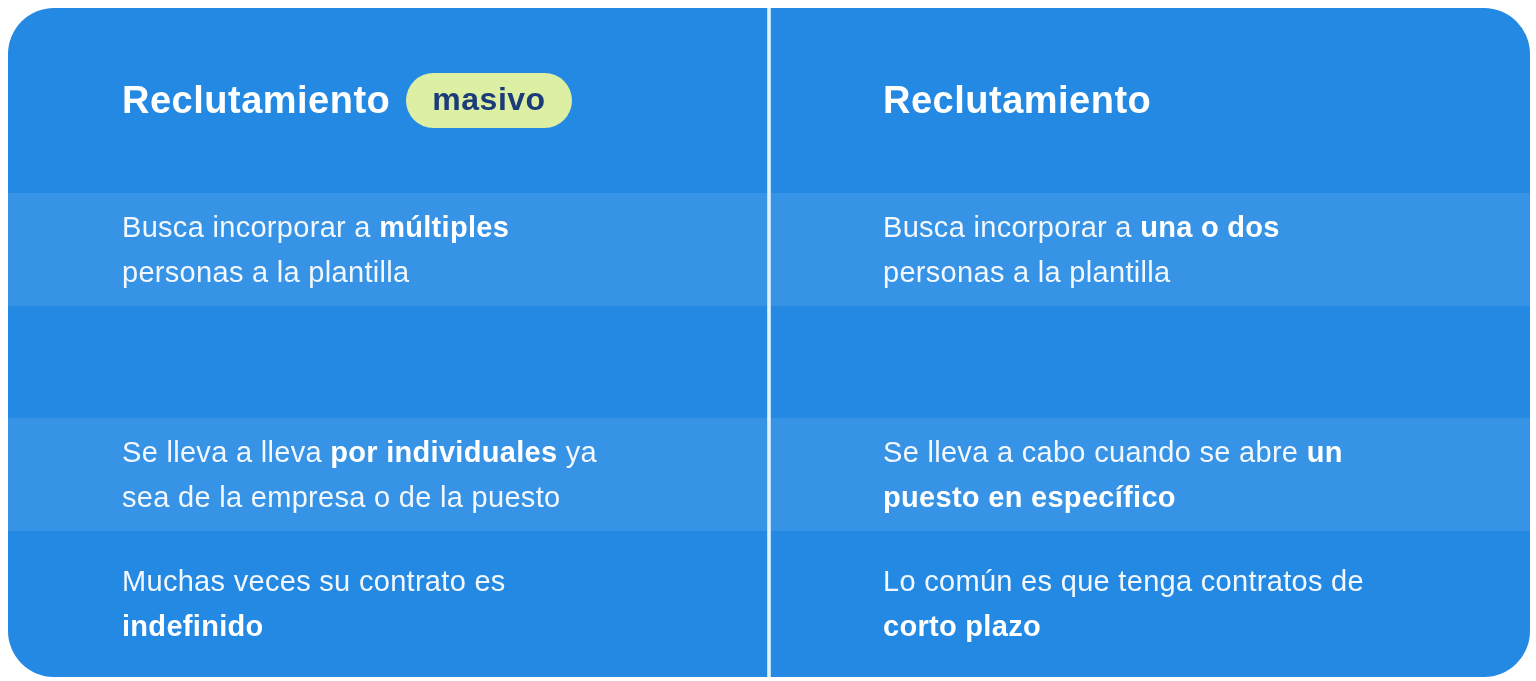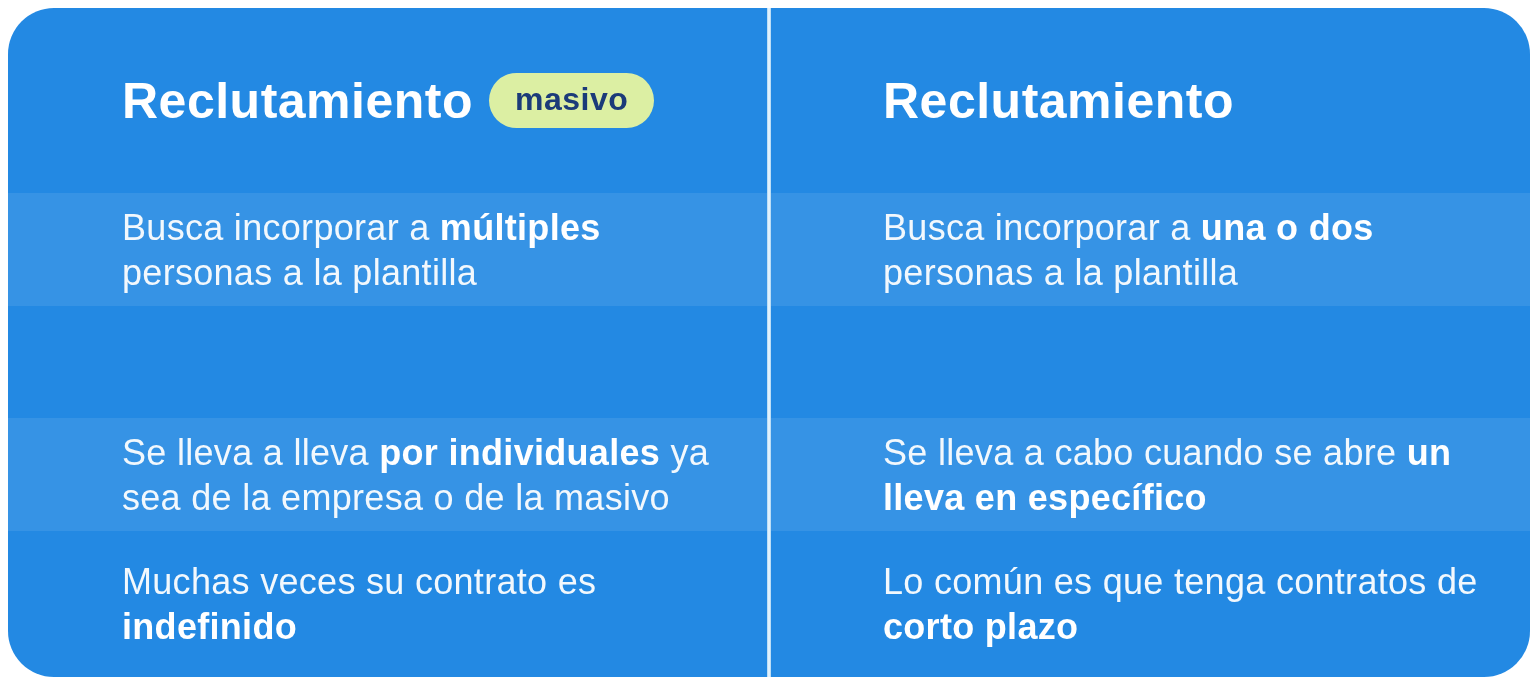--- a/index.html
+++ b/index.html
@@ -43,40 +43,40 @@
     box-sizing: border-box;
   }
   .header-cell {
     display: flex;
     align-items: center;
     padding-left: 114px;
     box-sizing: border-box;
   }
   .title {
     color: #ffffff;
-    font-size: 50px;
+    font-size: 38px;
     font-weight: 800;
     letter-spacing: 0.5px;
     white-space: nowrap;
   }
   .badge {
     display: inline-block;
     margin-left: 16px;
     background: #dcefa3;
     color: #1b3b79;
     font-size: 32px;
     font-weight: 800;
     letter-spacing: 0.5px;
     padding: 8px 26px 10px 26px;
     border-radius: 999px;
     white-space: nowrap;
   }
   .body-text {
     color: #f2f8fd;
-    font-size: 36px;
+    font-size: 29px;
     font-weight: 400;
     line-height: 45px;
     letter-spacing: 0.3px;
   }
   .body-text b {
     color: #ffffff;
     font-weight: 700;
   }
   .divider {
     position: absolute;
@@ -110,24 +110,24 @@
       <div class="cell">
         <div class="body-text"><span>Busca incorporar a </span><b>una o dos</b><br><span>personas a la plantilla</span></div>
       </div>
     </div>
 
     <div class="row">
     </div>
 
     <div class="row alt">
       <div class="cell">
-        <div class="body-text"><span>Se lleva a lleva </span><b>por individuales</b><span> ya</span><br><span>sea de la empresa o de la masivo</span></div>
+        <div class="body-text"><span>Se lleva a lleva </span><b>por individuales</b><span> ya</span><br><span>sea de la empresa o de la puesto</span></div>
       </div>
       <div class="cell">
-        <div class="body-text"><span>Se lleva a cabo cuando se abre </span><b>un</b><br><b>lleva en específico</b></div>
+        <div class="body-text"><span>Se lleva a cabo cuando se abre </span><b>un</b><br><b>puesto en específico</b></div>
       </div>
     </div>
 
     <div class="row">
       <div class="cell">
         <div class="body-text"><span>Muchas veces su contrato es</span><br><b>indefinido</b></div>
       </div>
       <div class="cell">
         <div class="body-text"><span>Lo común es que tenga contratos de</span><br><b>corto plazo</b></div>
       </div>

